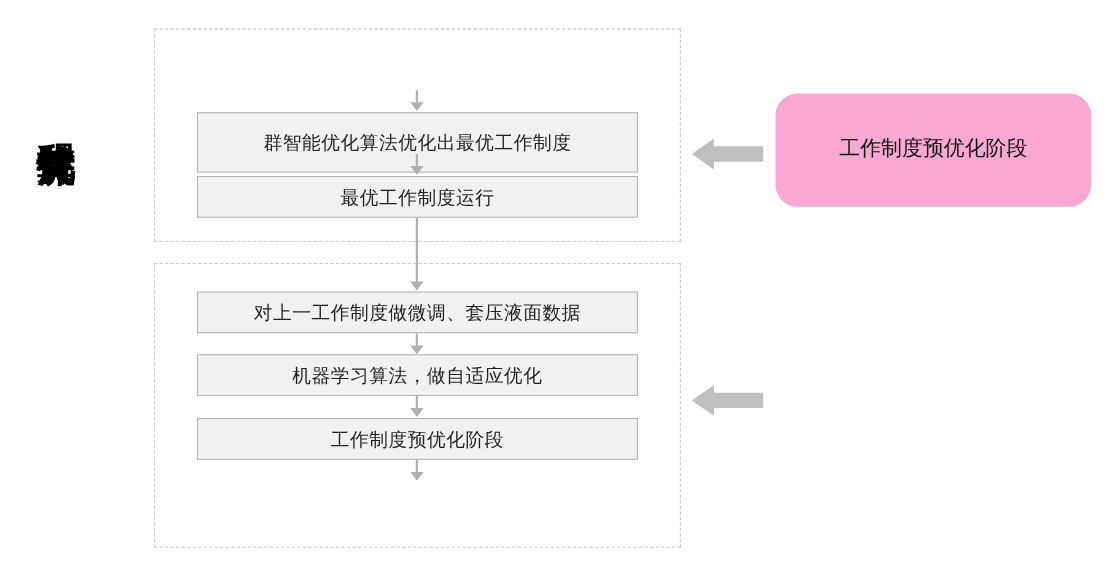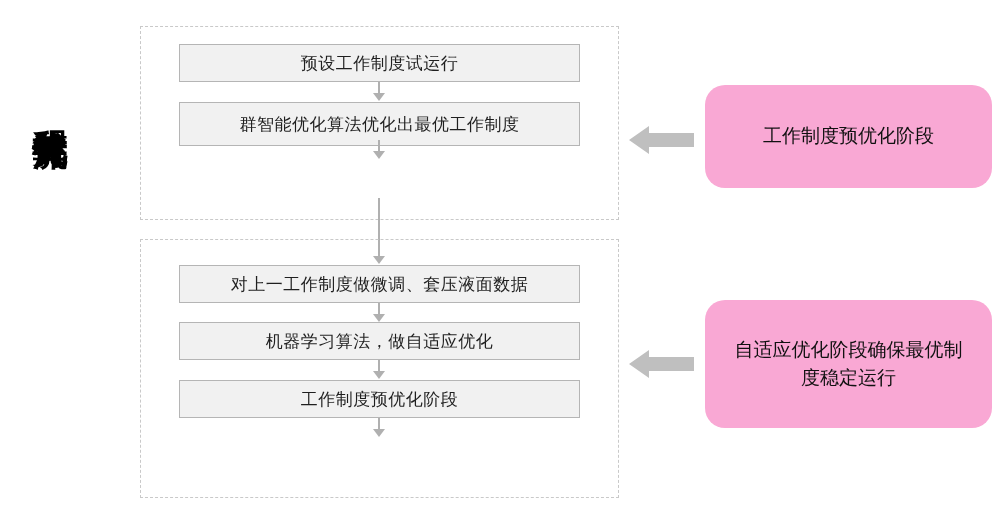--- a/index.html
+++ b/index.html
@@ -95,30 +95,30 @@
 </style>
 </head>
 <body>
 
 <div id="canvas">
 
   <div class="vtitle">气井优化计算流程</div>
 
   <div class="group-box" style="left:140px; top:26px; width:479px; height:194px;"></div>
 
-  <div class="step" style="left:179px; top:44px; width:401px; height:38px;">预设工作制度试运行</div>
 
   <div class="connector" style="left:378px; top:82px; height:13px;"></div>
   <div class="arrowhead" style="left:373px; top:93px;"></div>
 
-  <div class="step" style="left:179px; top:102px; width:401px; height:44px;">群智能优化算法优化出最优工作制度</div>
+  <div class="step" style="left:179px; top:102px; width:401px; height:55px;">群智能优化算法优化出最优工作制度</div>
 
   <div class="connector" style="left:378px; top:140px; height:13px;"></div>
   <div class="arrowhead" style="left:373px; top:151px;"></div>
 
+  <div class="step" style="left:179px; top:160px; width:401px; height:38px;">最优工作制度运行</div>
 
   <div class="connector" style="left:378px; top:198px; height:60px;"></div>
   <div class="arrowhead" style="left:373px; top:256px;"></div>
 
   <div class="group-box" style="left:140px; top:239px; width:479px; height:259px;"></div>
 
   <div class="step" style="left:179px; top:265px; width:401px; height:38px;">对上一工作制度做微调、套压液面数据</div>
 
   <div class="connector" style="left:378px; top:303px; height:13px;"></div>
   <div class="arrowhead" style="left:373px; top:314px;"></div>
@@ -137,15 +137,14 @@
   <svg class="block-arrow" style="left:629px; top:123px;" width="65" height="34" viewBox="0 0 65 34">
     <polygon points="0,17 20,3 20,10 65,10 65,24 20,24 20,31" fill="#bfbfbf"></polygon>
   </svg>
 
   <div class="callout" style="left:705px; top:85px; width:287px; height:103px;">工作制度预优化阶段</div>
 
   <svg class="block-arrow" style="left:629px; top:347px;" width="65" height="34" viewBox="0 0 65 34">
     <polygon points="0,17 20,3 20,10 65,10 65,24 20,24 20,31" fill="#bfbfbf"></polygon>
   </svg>
 
-  <div class="callout" style="left:705px; top:300px; width:287px; height:128px;">自适应优化阶段确保最优制度稳定运行</div>
 
 </div>
 
 </body></html>

